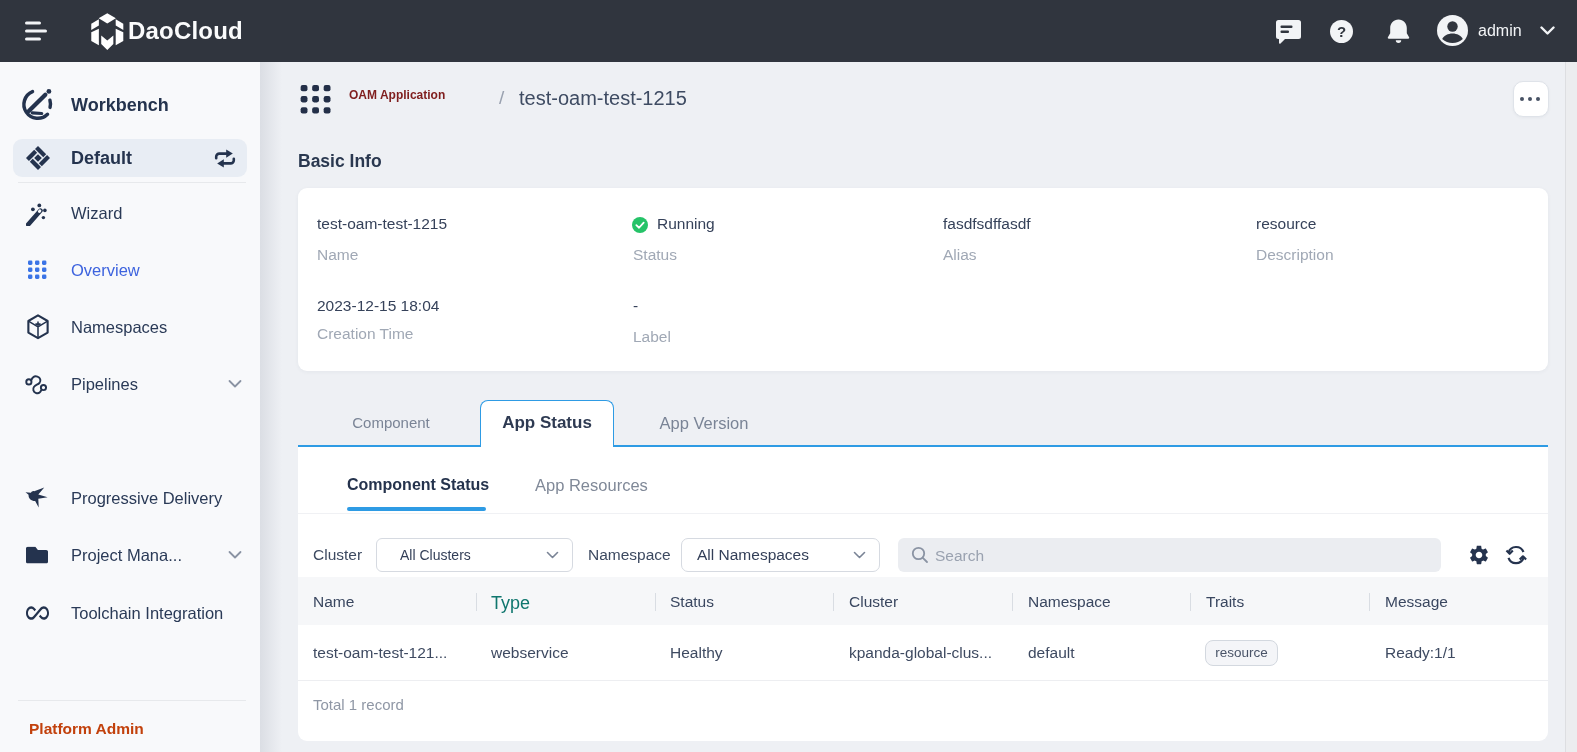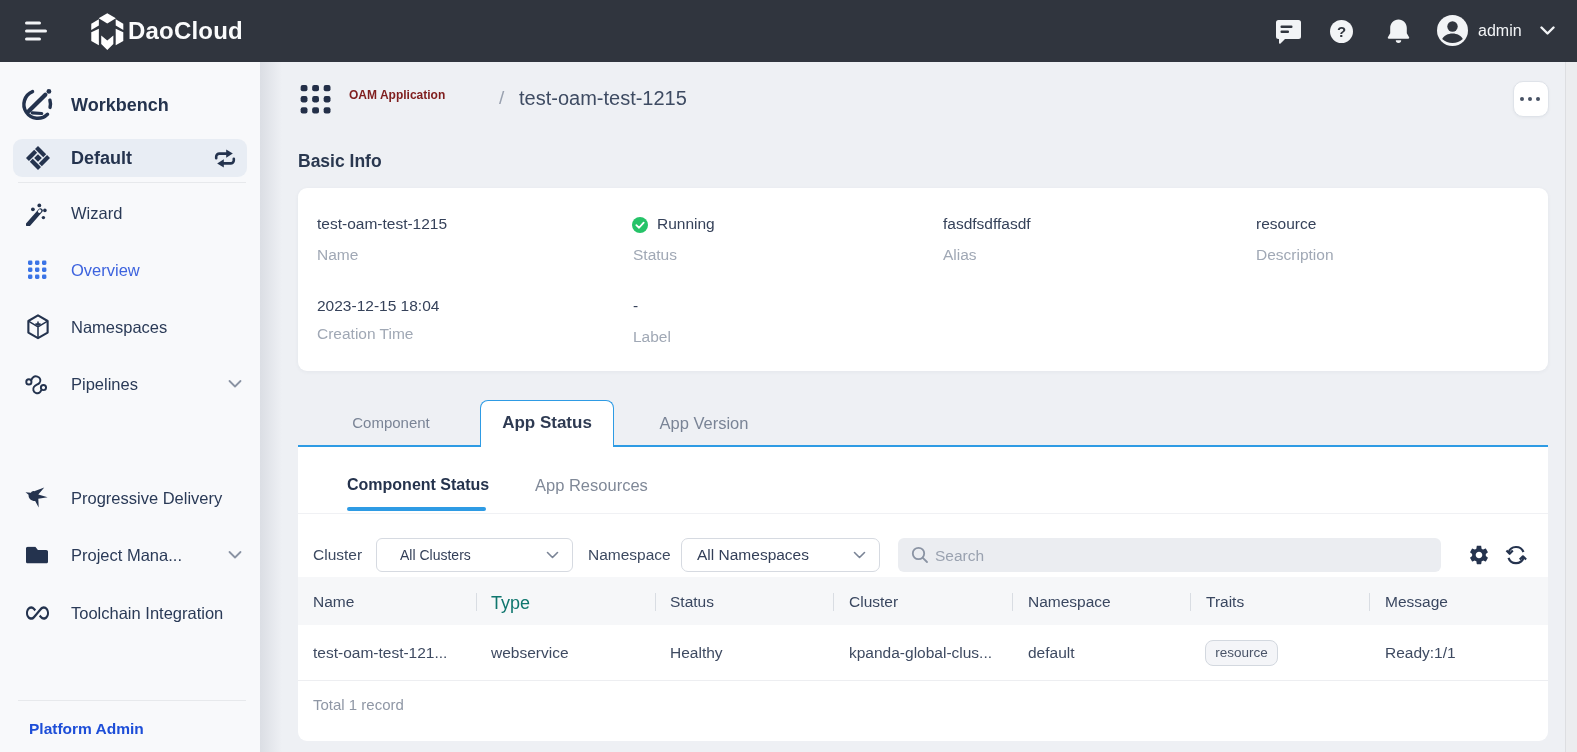--- a/index.html
+++ b/index.html
@@ -176,21 +176,21 @@
   </div>
 
   <div class="srow" style="top:532px">
     <svg class="sicon" style="left:26px" width="23" height="14" viewBox="0 0 24 11" preserveAspectRatio="none">
       <path fill="#24334E" d="M18.6 0.12c-1.44 0-2.8.56-3.77 1.53L12 4.16 10.48 5.5h.01L7.8 7.89c-.64.64-1.49.99-2.4.99-1.87 0-3.39-1.51-3.39-3.38S3.53 2.12 5.4 2.12c.91 0 1.76.35 2.44 1.03l1.13 1 1.51-1.34L9.22 1.7C8.2.68 6.84.12 5.4.12 2.42.12 0 2.54 0 5.5s2.42 5.38 5.4 5.38c1.44 0 2.8-.56 3.77-1.53l2.83-2.5.01.01L13.52 5.5h-.01l2.69-2.39c.64-.64 1.49-.99 2.4-.99 1.87 0 3.39 1.51 3.39 3.38s-1.52 3.38-3.39 3.38c-.9 0-1.76-.35-2.44-1.03l-1.14-1.01-1.51 1.34 1.27 1.12c1.02 1.01 2.37 1.57 3.82 1.57 2.98 0 5.4-2.41 5.4-5.38S21.58.12 18.6.12z"></path>
     </svg>
     <div class="stext">Toolchain Integration</div>
   </div>
 
   <div class="sdiv" style="top:638px"></div>
-  <div class="abs" style="left:29px;top:658px;font-size:15.5px;font-weight:bold;color:#1d4ed8">Platform Admin</div>
+  <div class="abs" style="left:29px;top:658px;font-size:15.5px;font-weight:bold;color:#c2410c">Platform Admin</div>
 </div>
 
 <div id="main"></div>
 <div class="abs" style="left:260px;top:62px;width:22px;height:690px;background:linear-gradient(to right, rgba(90,100,120,0.13), rgba(90,100,120,0));z-index:24"></div>
 <div id="scrollstrip"></div>
 
 <svg class="abs" style="left:300px;top:85px;z-index:21" width="32" height="29" viewBox="0 0 36 34">
   <g fill="#232F48">
     <rect x="0" y="0" width="8" height="7.4" rx="2.4"></rect>
       <rect x="13.5" y="0" width="8" height="7.4" rx="2.4"></rect>

